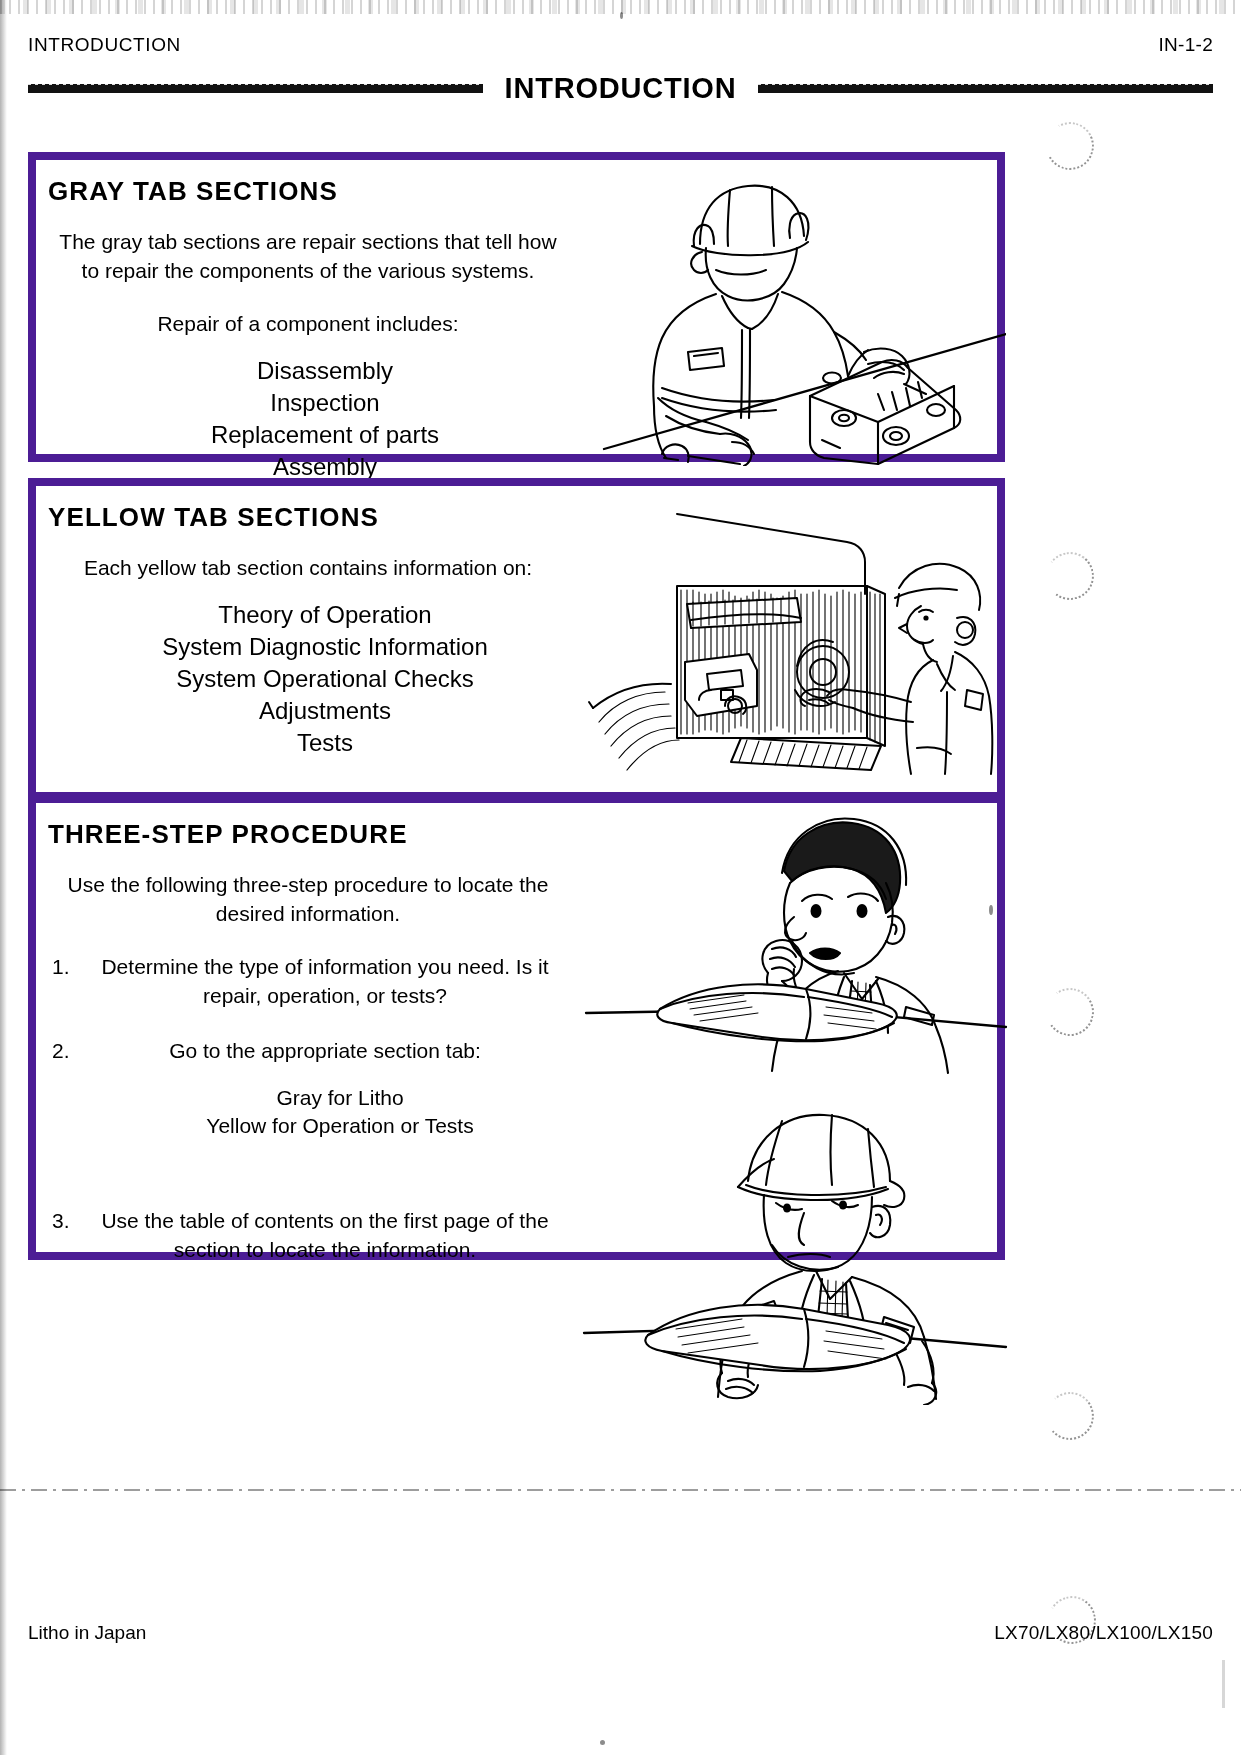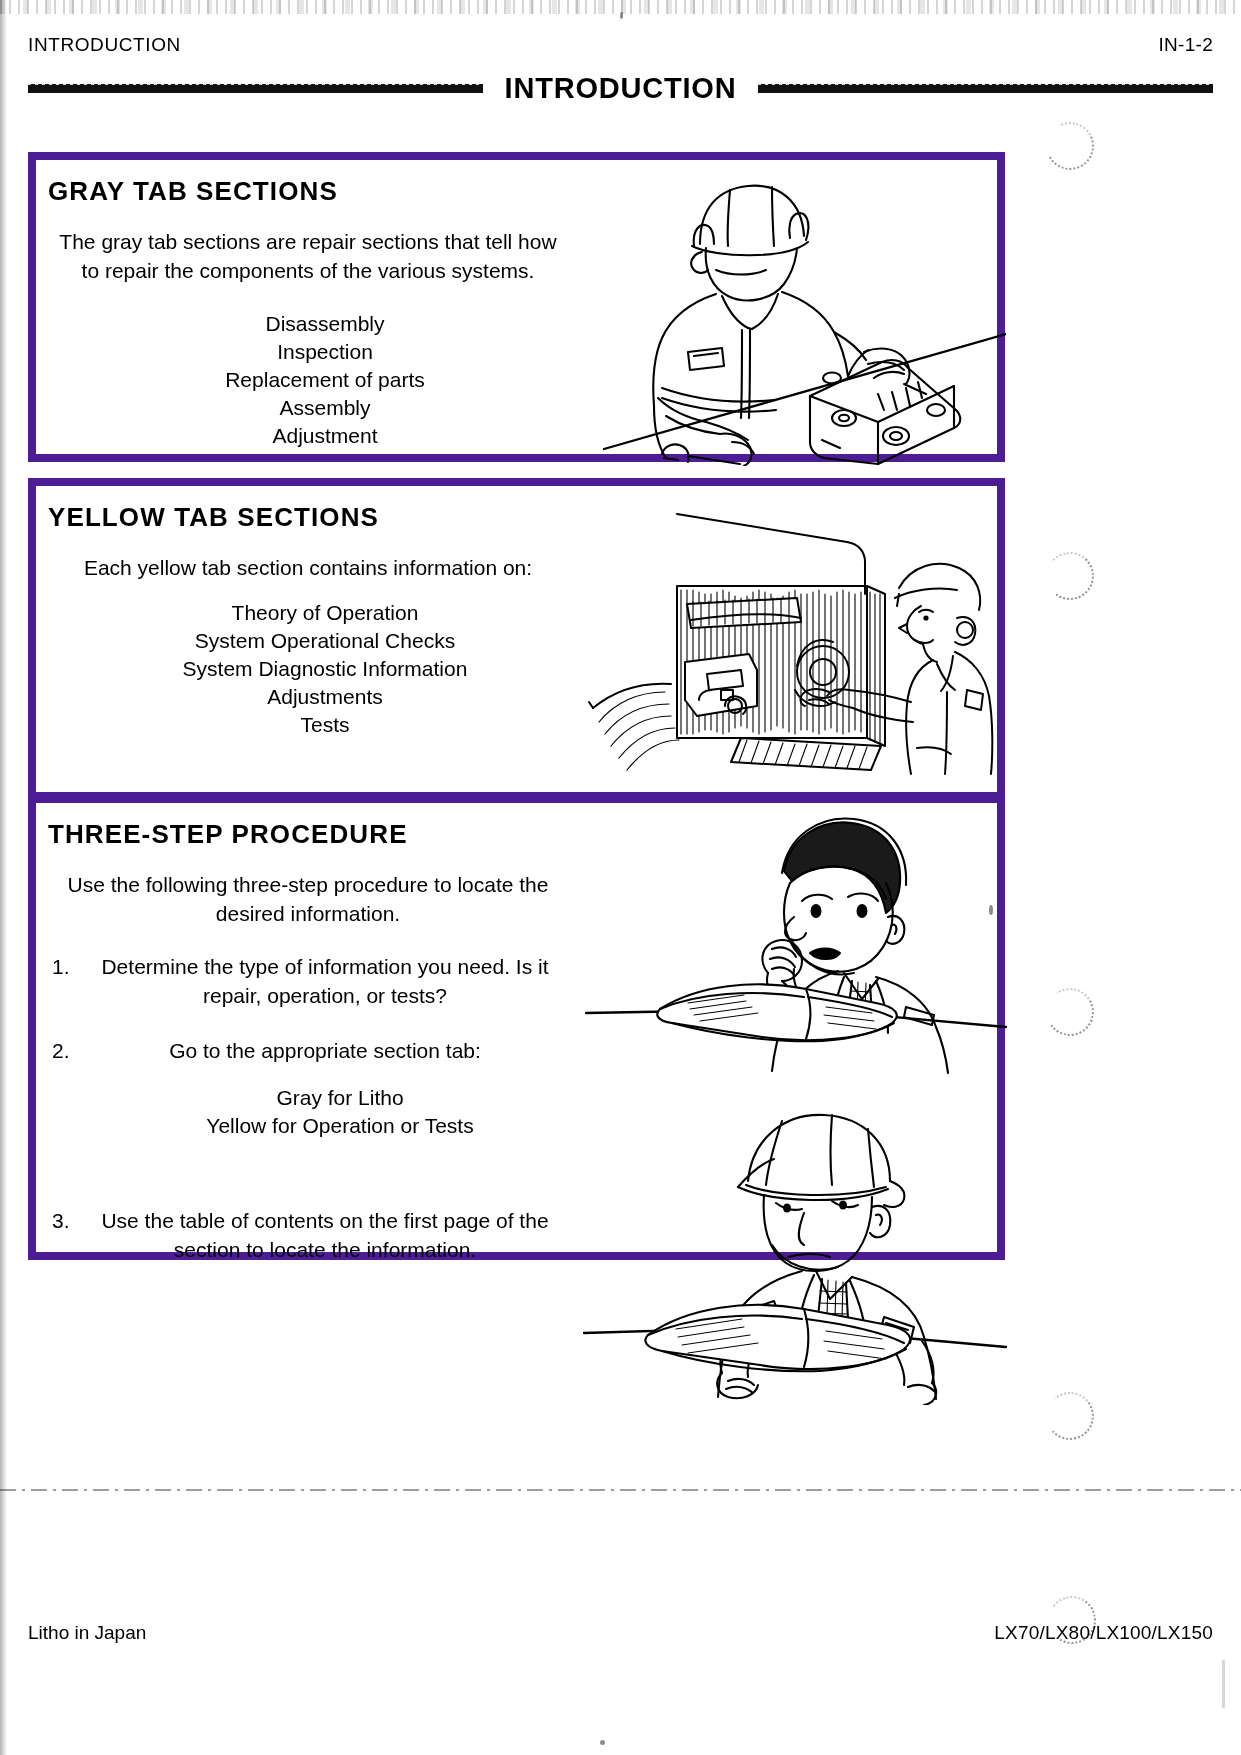--- a/index.html
+++ b/index.html
@@ -121,21 +121,21 @@
     line-height: 1.38;
   }
   .para { margin: 0 0 24px 0; }
   .para.tight { margin-bottom: 16px; }
   .list {
     margin: 0 0 0 34px;
     padding: 0;
     list-style: none;
   }
   .list li {
-    font-size: 21px;
+    font-size: 24px;
     line-height: 1.33;
     white-space: nowrap;
   }
   .steps {
     margin: 0;
     padding: 0;
     list-style: none;
   }
   .step {
     position: relative;
@@ -230,20 +230,21 @@
     <div class="title-text">INTRODUCTION</div>
     <div class="title-rule right"></div>
   </div>
 
   <div class="box" id="box-gray">
 
     <div class="box-heading">GRAY TAB SECTIONS</div>
 
     <div class="box-body">
       <p class="para">The gray tab sections are repair sections that tell how to repair the components of the various systems.</p>
+      <p class="para tight">Repair of a component includes:</p>
       <ul class="list">
         <li>Disassembly</li>
         <li>Inspection</li>
         <li>Replacement of parts</li>
         <li>Assembly</li>
         <li>Adjustment</li>
       </ul>
     </div>
 
     <div class="illus" style="left:560px; top:6px; width:410px; height:300px;">
@@ -320,22 +321,22 @@
   </div>
 
   <div class="box" id="box-yellow">
 
     <div class="box-heading">YELLOW TAB SECTIONS</div>
 
     <div class="box-body">
       <p class="para tight">Each yellow tab section contains information on:</p>
       <ul class="list">
         <li>Theory of Operation</li>
+        <li>System Diagnostic Information</li>
         <li>System Operational Checks</li>
-        <li>System Diagnostic Information</li>
         <li>Adjustments</li>
         <li>Tests</li>
       </ul>
     </div>
 
     <div class="illus" style="left:545px; top:8px; width:425px; height:285px;">
       <svg width="425" height="285" viewBox="0 0 425 285" fill="none" stroke="#000" stroke-width="2" stroke-linecap="round" stroke-linejoin="round">
 
         <path d="M96 20 L266 48 C278 50 284 58 284 68 L284 100"></path>
 

